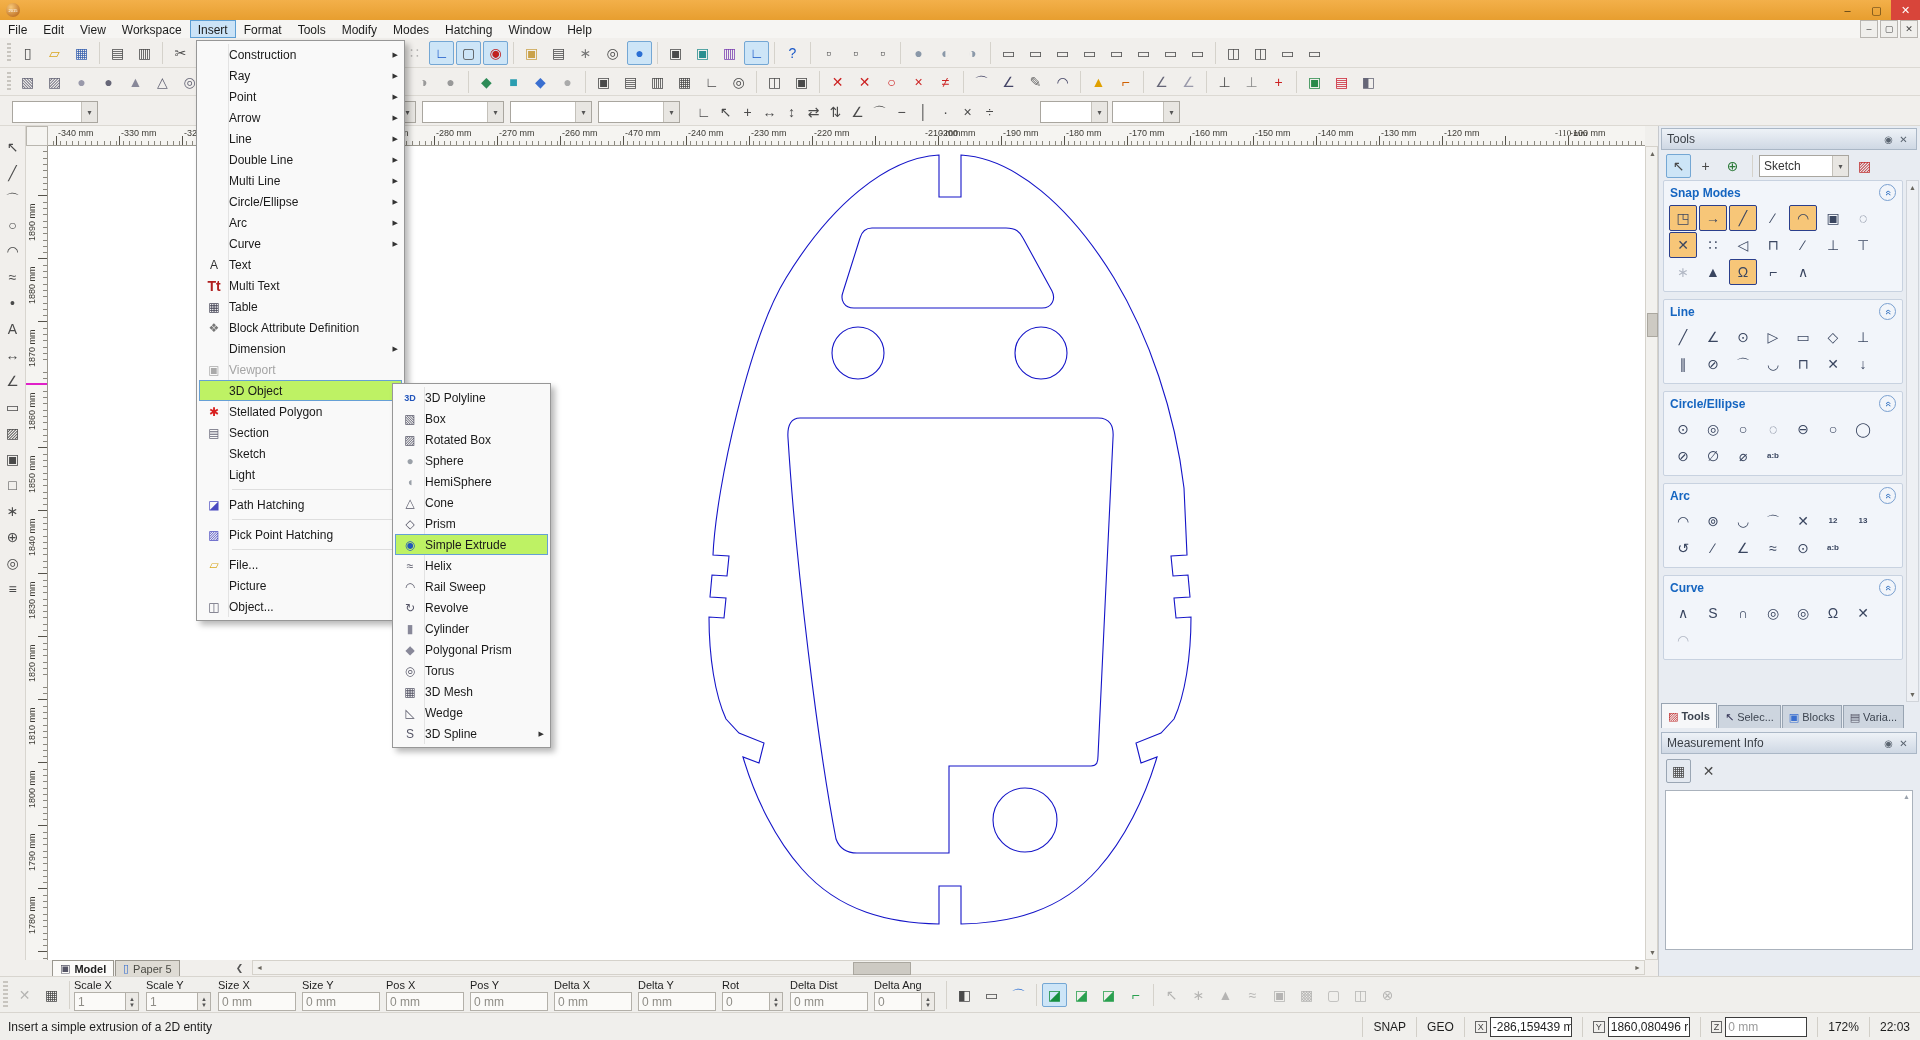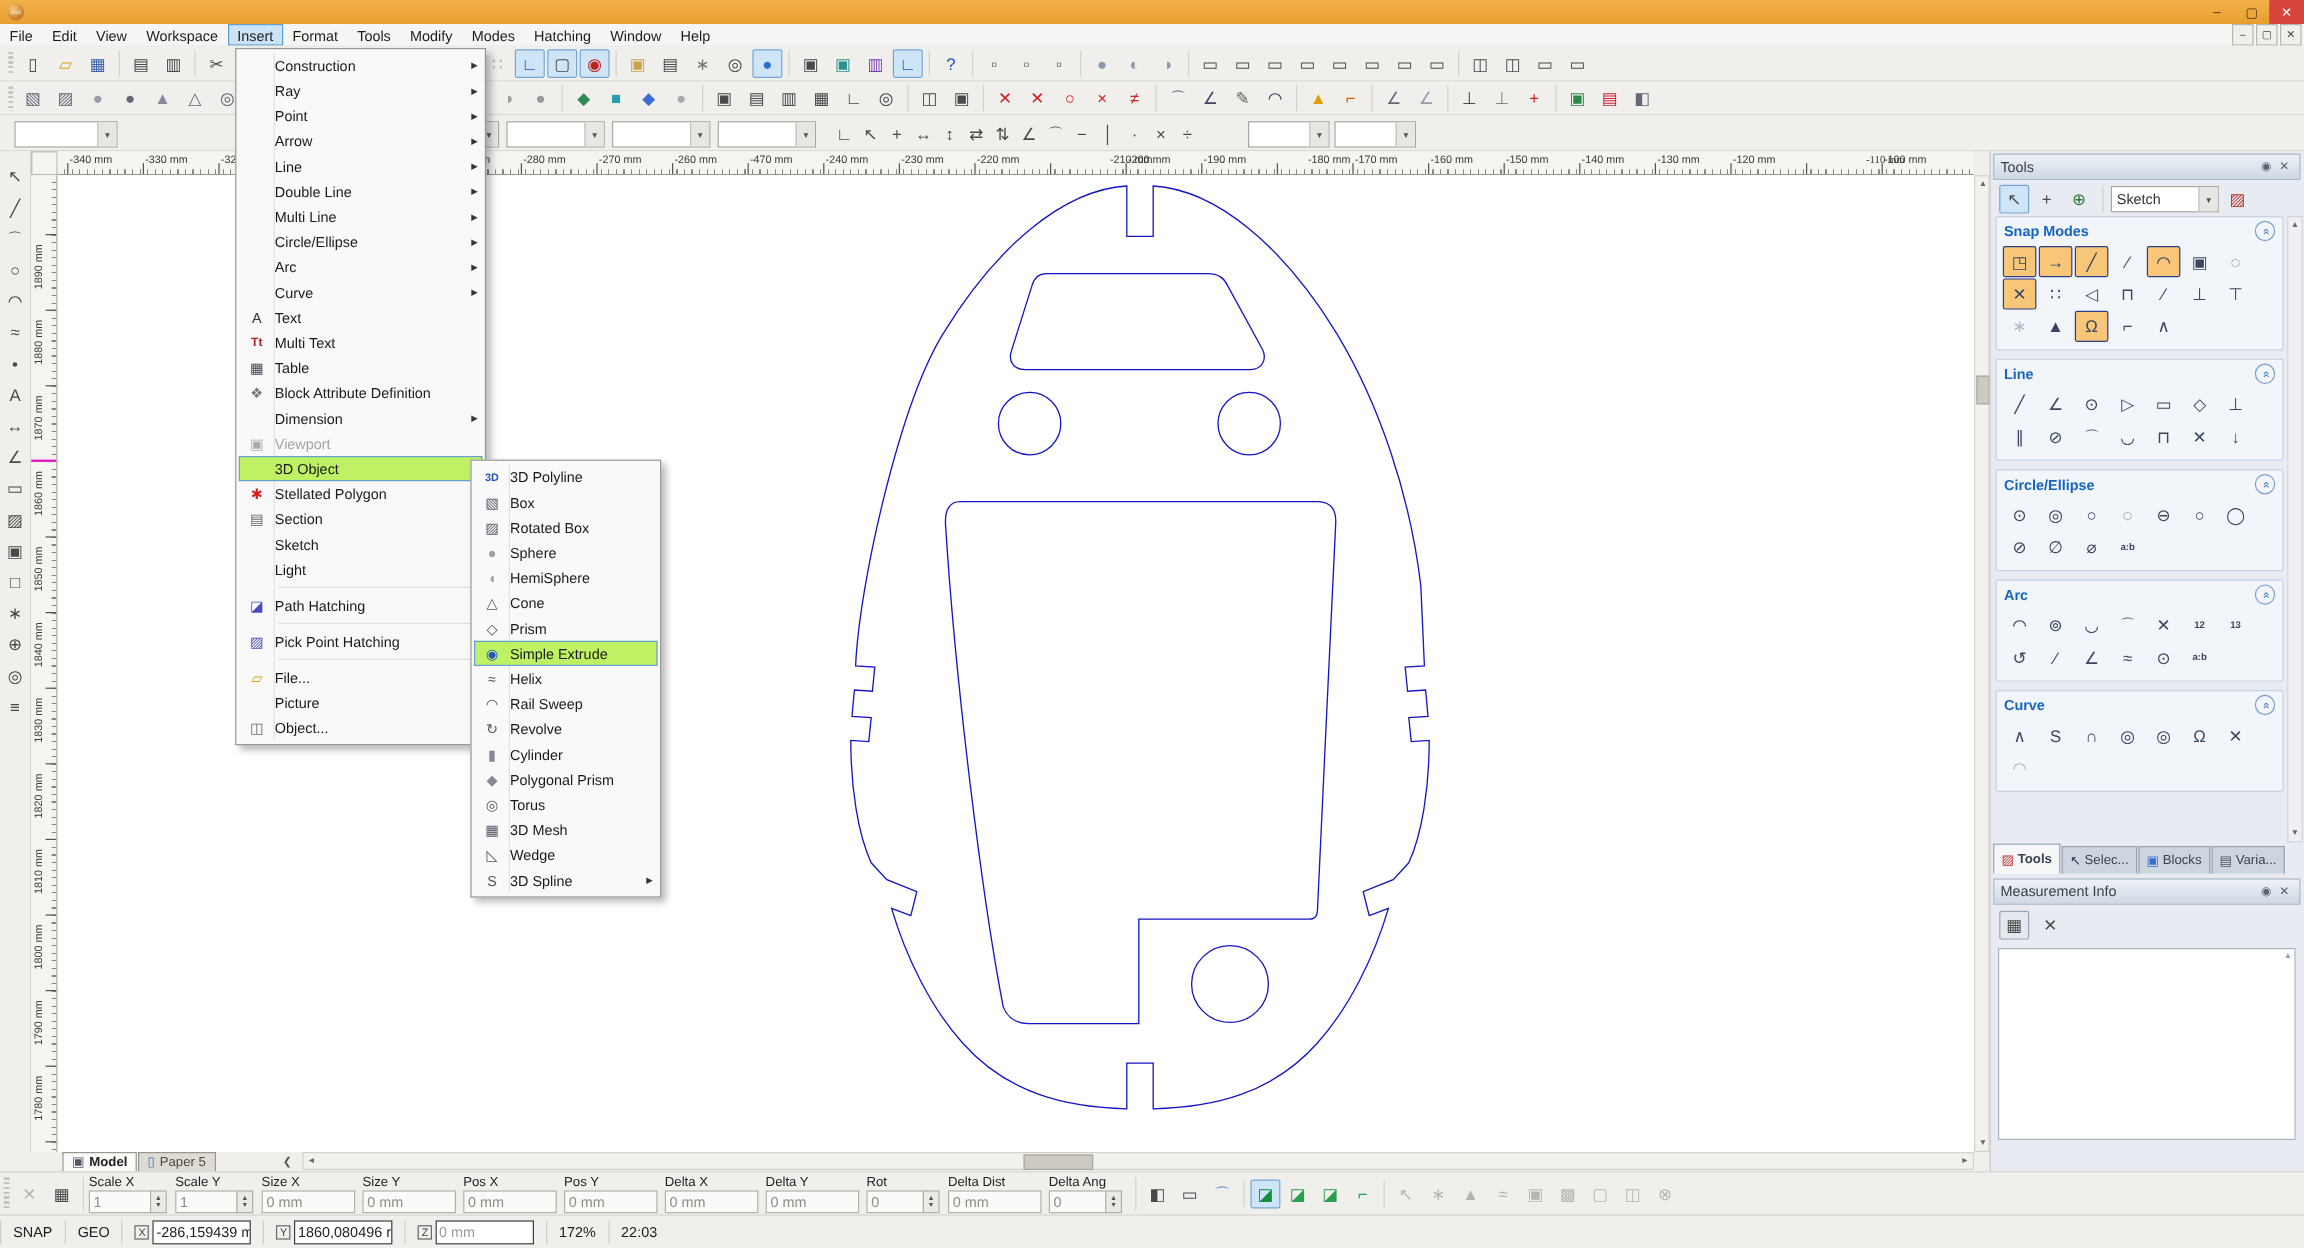--- a/index.html
+++ b/index.html
@@ -403,21 +403,21 @@
     <div class="rlab" style="left: 703px;">-230 mm</div>
     <div class="tickv" style="left: 764px;"></div>
     <div class="rlab" style="left: 766px;">-220 mm</div>
     <div class="tickv" style="left: 827px;"></div>
     <div class="rlab" style="left: 877px;">-210 mm</div>
     <div class="tickv" style="left: 890px;"></div>
     <div class="rlab" style="left: 892px;">-200 mm</div>
     <div class="tickv" style="left: 953px;"></div>
     <div class="rlab" style="left: 955px;">-190 mm</div>
     <div class="tickv" style="left: 1016px;"></div>
-    <div class="rlab" style="left: 1018px; margin-left: 24px;">-180 mm</div>
+    <div class="rlab" style="left: 1018px;">-180 mm</div>
     <div class="tickv" style="left: 1079px;"></div>
     <div class="rlab" style="left: 1081px;">-170 mm</div>
     <div class="tickv" style="left: 1142px;"></div>
     <div class="rlab" style="left: 1144px;">-160 mm</div>
     <div class="tickv" style="left: 1205px;"></div>
     <div class="rlab" style="left: 1207px;">-150 mm</div>
     <div class="tickv" style="left: 1268px;"></div>
     <div class="rlab" style="left: 1270px;">-140 mm</div>
     <div class="tickv" style="left: 1331px;"></div>
     <div class="rlab" style="left: 1333px;">-130 mm</div>
@@ -757,20 +757,21 @@
       <span class="ic d">≈</span>
       <span class="ic d">▣</span>
       <span class="ic d">▩</span>
       <span class="ic d">▢</span>
       <span class="ic d">◫</span>
       <span class="ic d">⊗</span>
     </span>
 </div>
 
 <div id="statusbar">
+  <div id="statmsg">Insert a simple extrusion of a 2D entity</div>
   <div class="scell">SNAP</div>
   <div class="scell">GEO</div>
   <div class="scell">
     <span class="axisbadge">X</span>
     <div class="coordbox">-286,159439 m</div>
   </div>
   <div class="scell">
     <span class="axisbadge">Y</span>
     <div class="coordbox">1860,080496 r</div>
   </div>
@@ -831,21 +832,21 @@
     <div class="mi">
       <span class="gut"></span>
       <span class="lbl">Curve</span>
       <span class="arrow">▶</span>
     </div>
     <div class="mi">
       <span class="gut" style="color: rgb(51, 51, 51);">A</span>
       <span class="lbl">Text</span>
     </div>
     <div class="mi">
-      <span class="gut" style="color: rgb(176, 32, 32); font-size: 10px; font-weight: bold; text-align: center;">Tt</span>
+      <span class="gut" style="color: rgb(176, 32, 32); font-size: 14px; font-weight: bold; text-align: center;">Tt</span>
       <span class="lbl">Multi Text</span>
     </div>
     <div class="mi">
       <span class="gut" style="color: rgb(68, 68, 85);">▦</span>
       <span class="lbl">Table</span>
     </div>
     <div class="mi">
       <span class="gut" style="color: rgb(119, 119, 119);">❖</span>
       <span class="lbl">Block Attribute Definition</span>
     </div>

